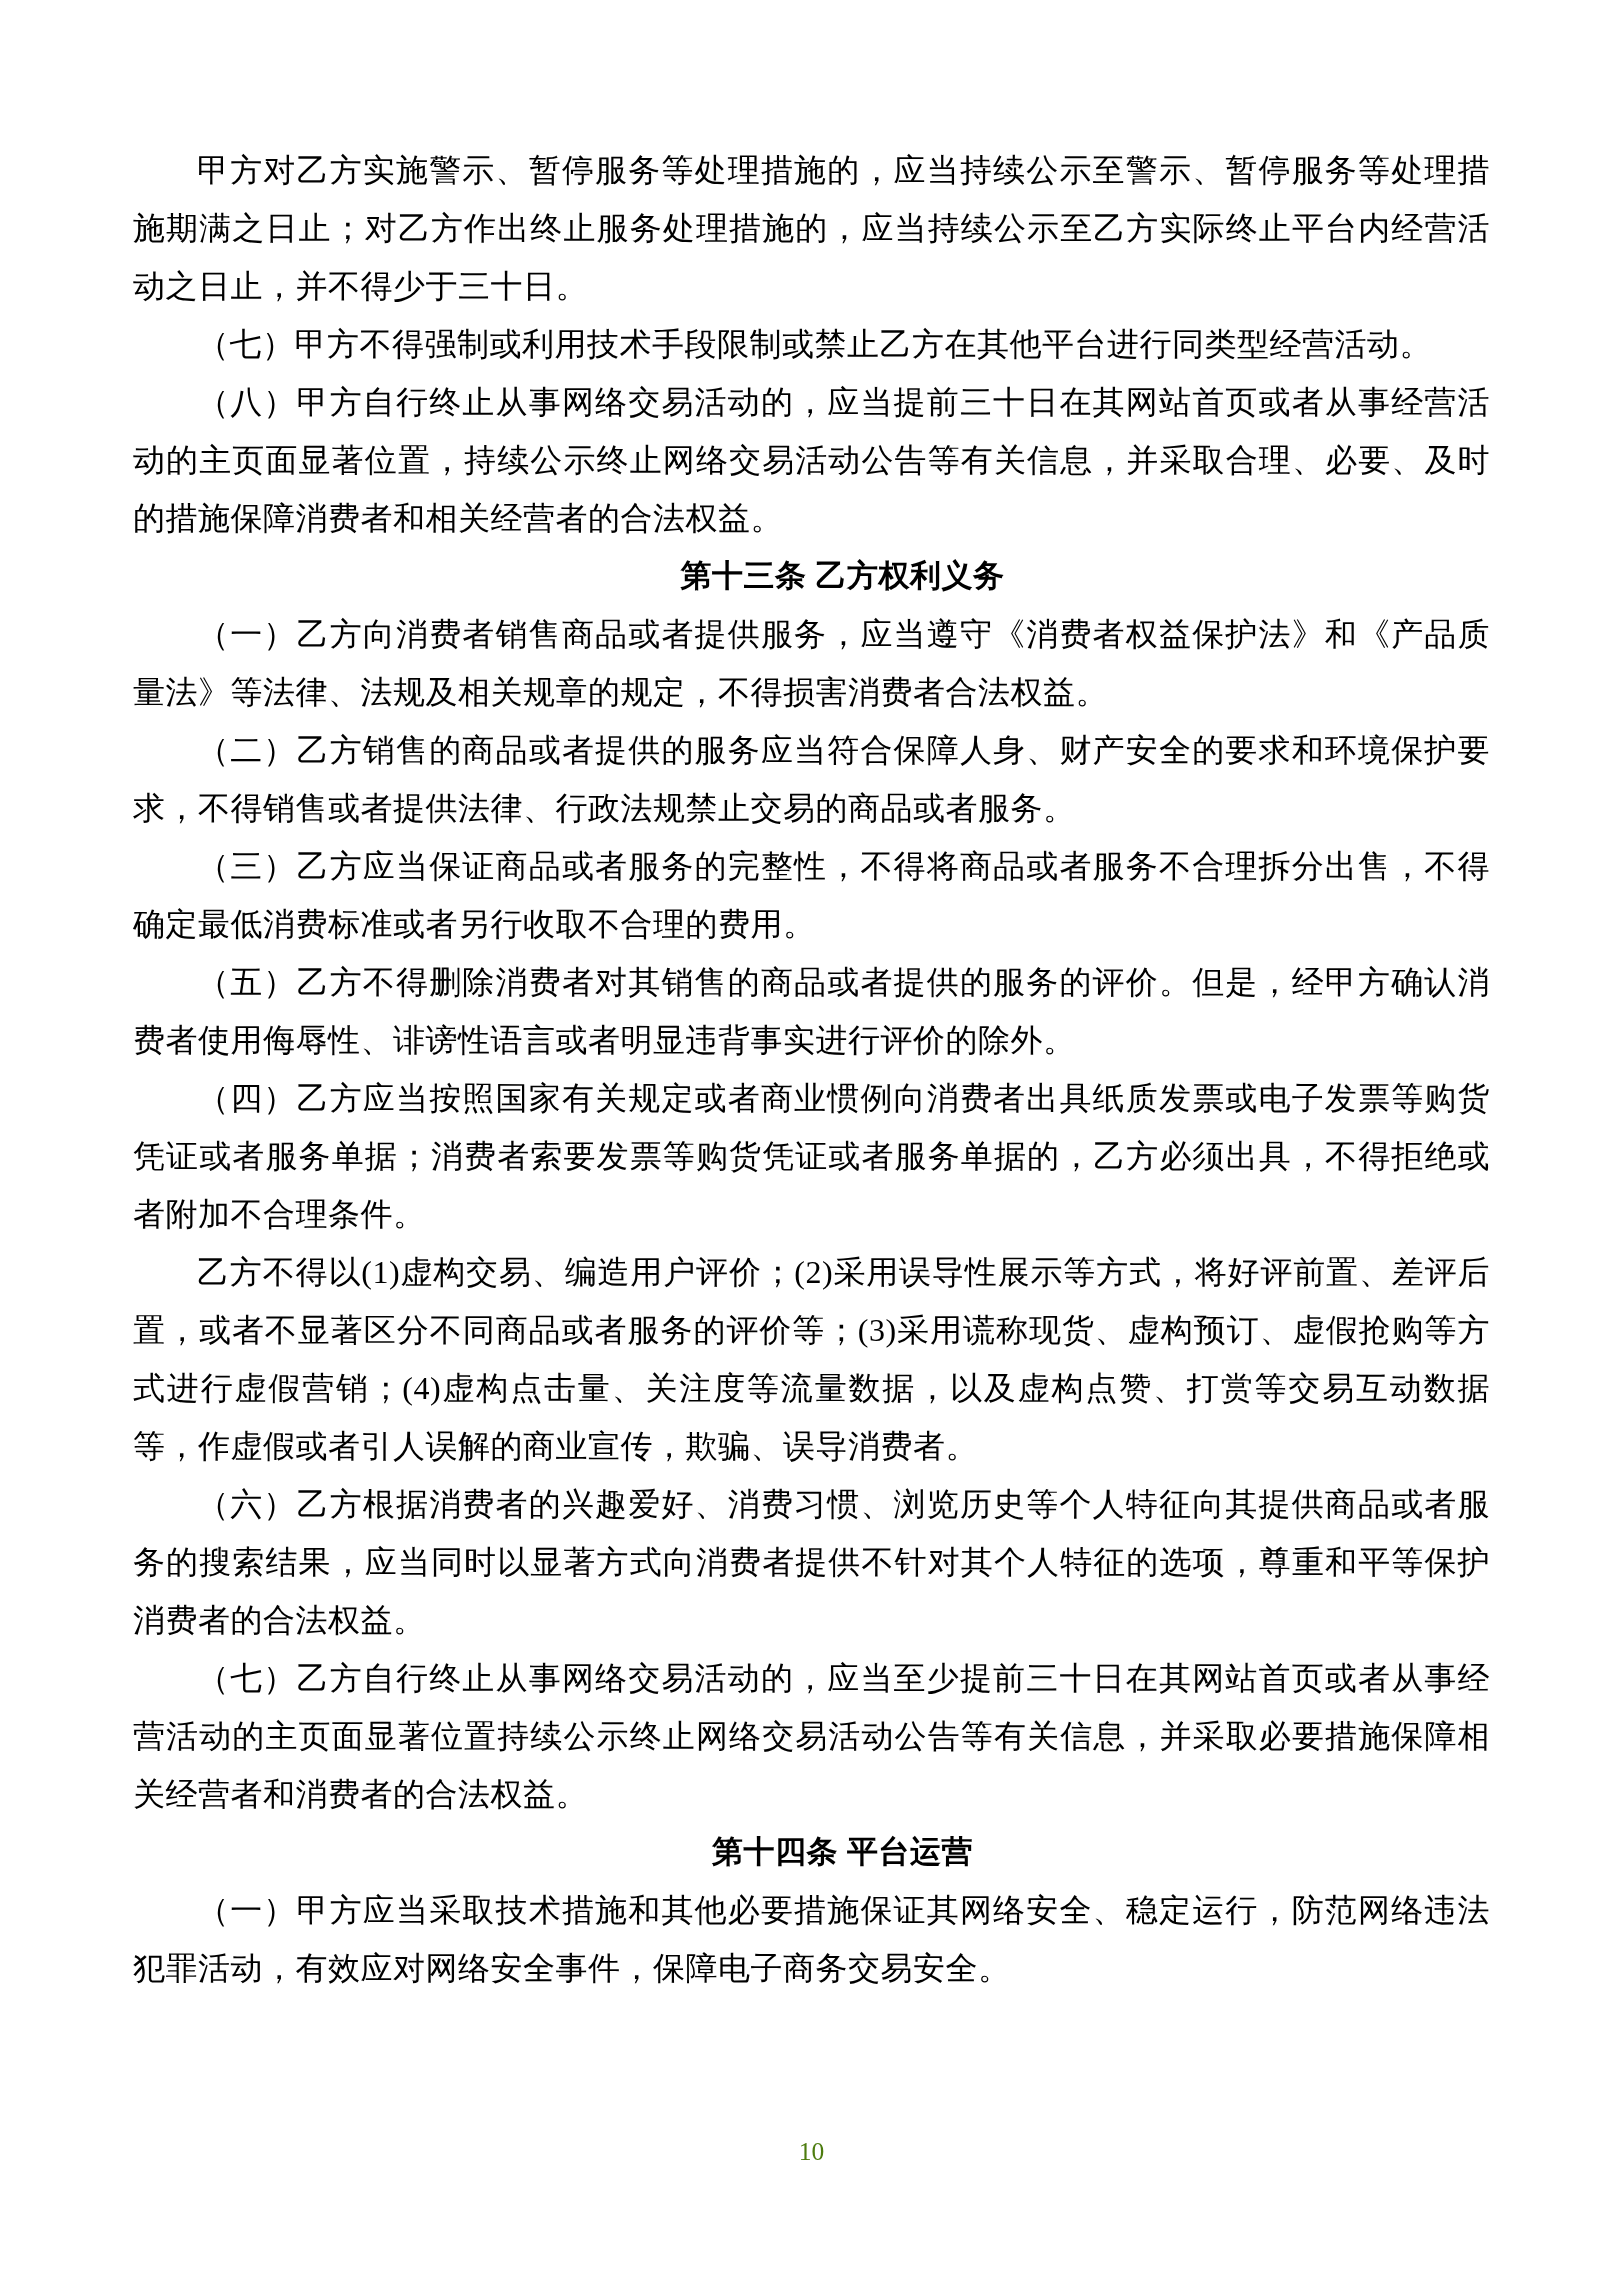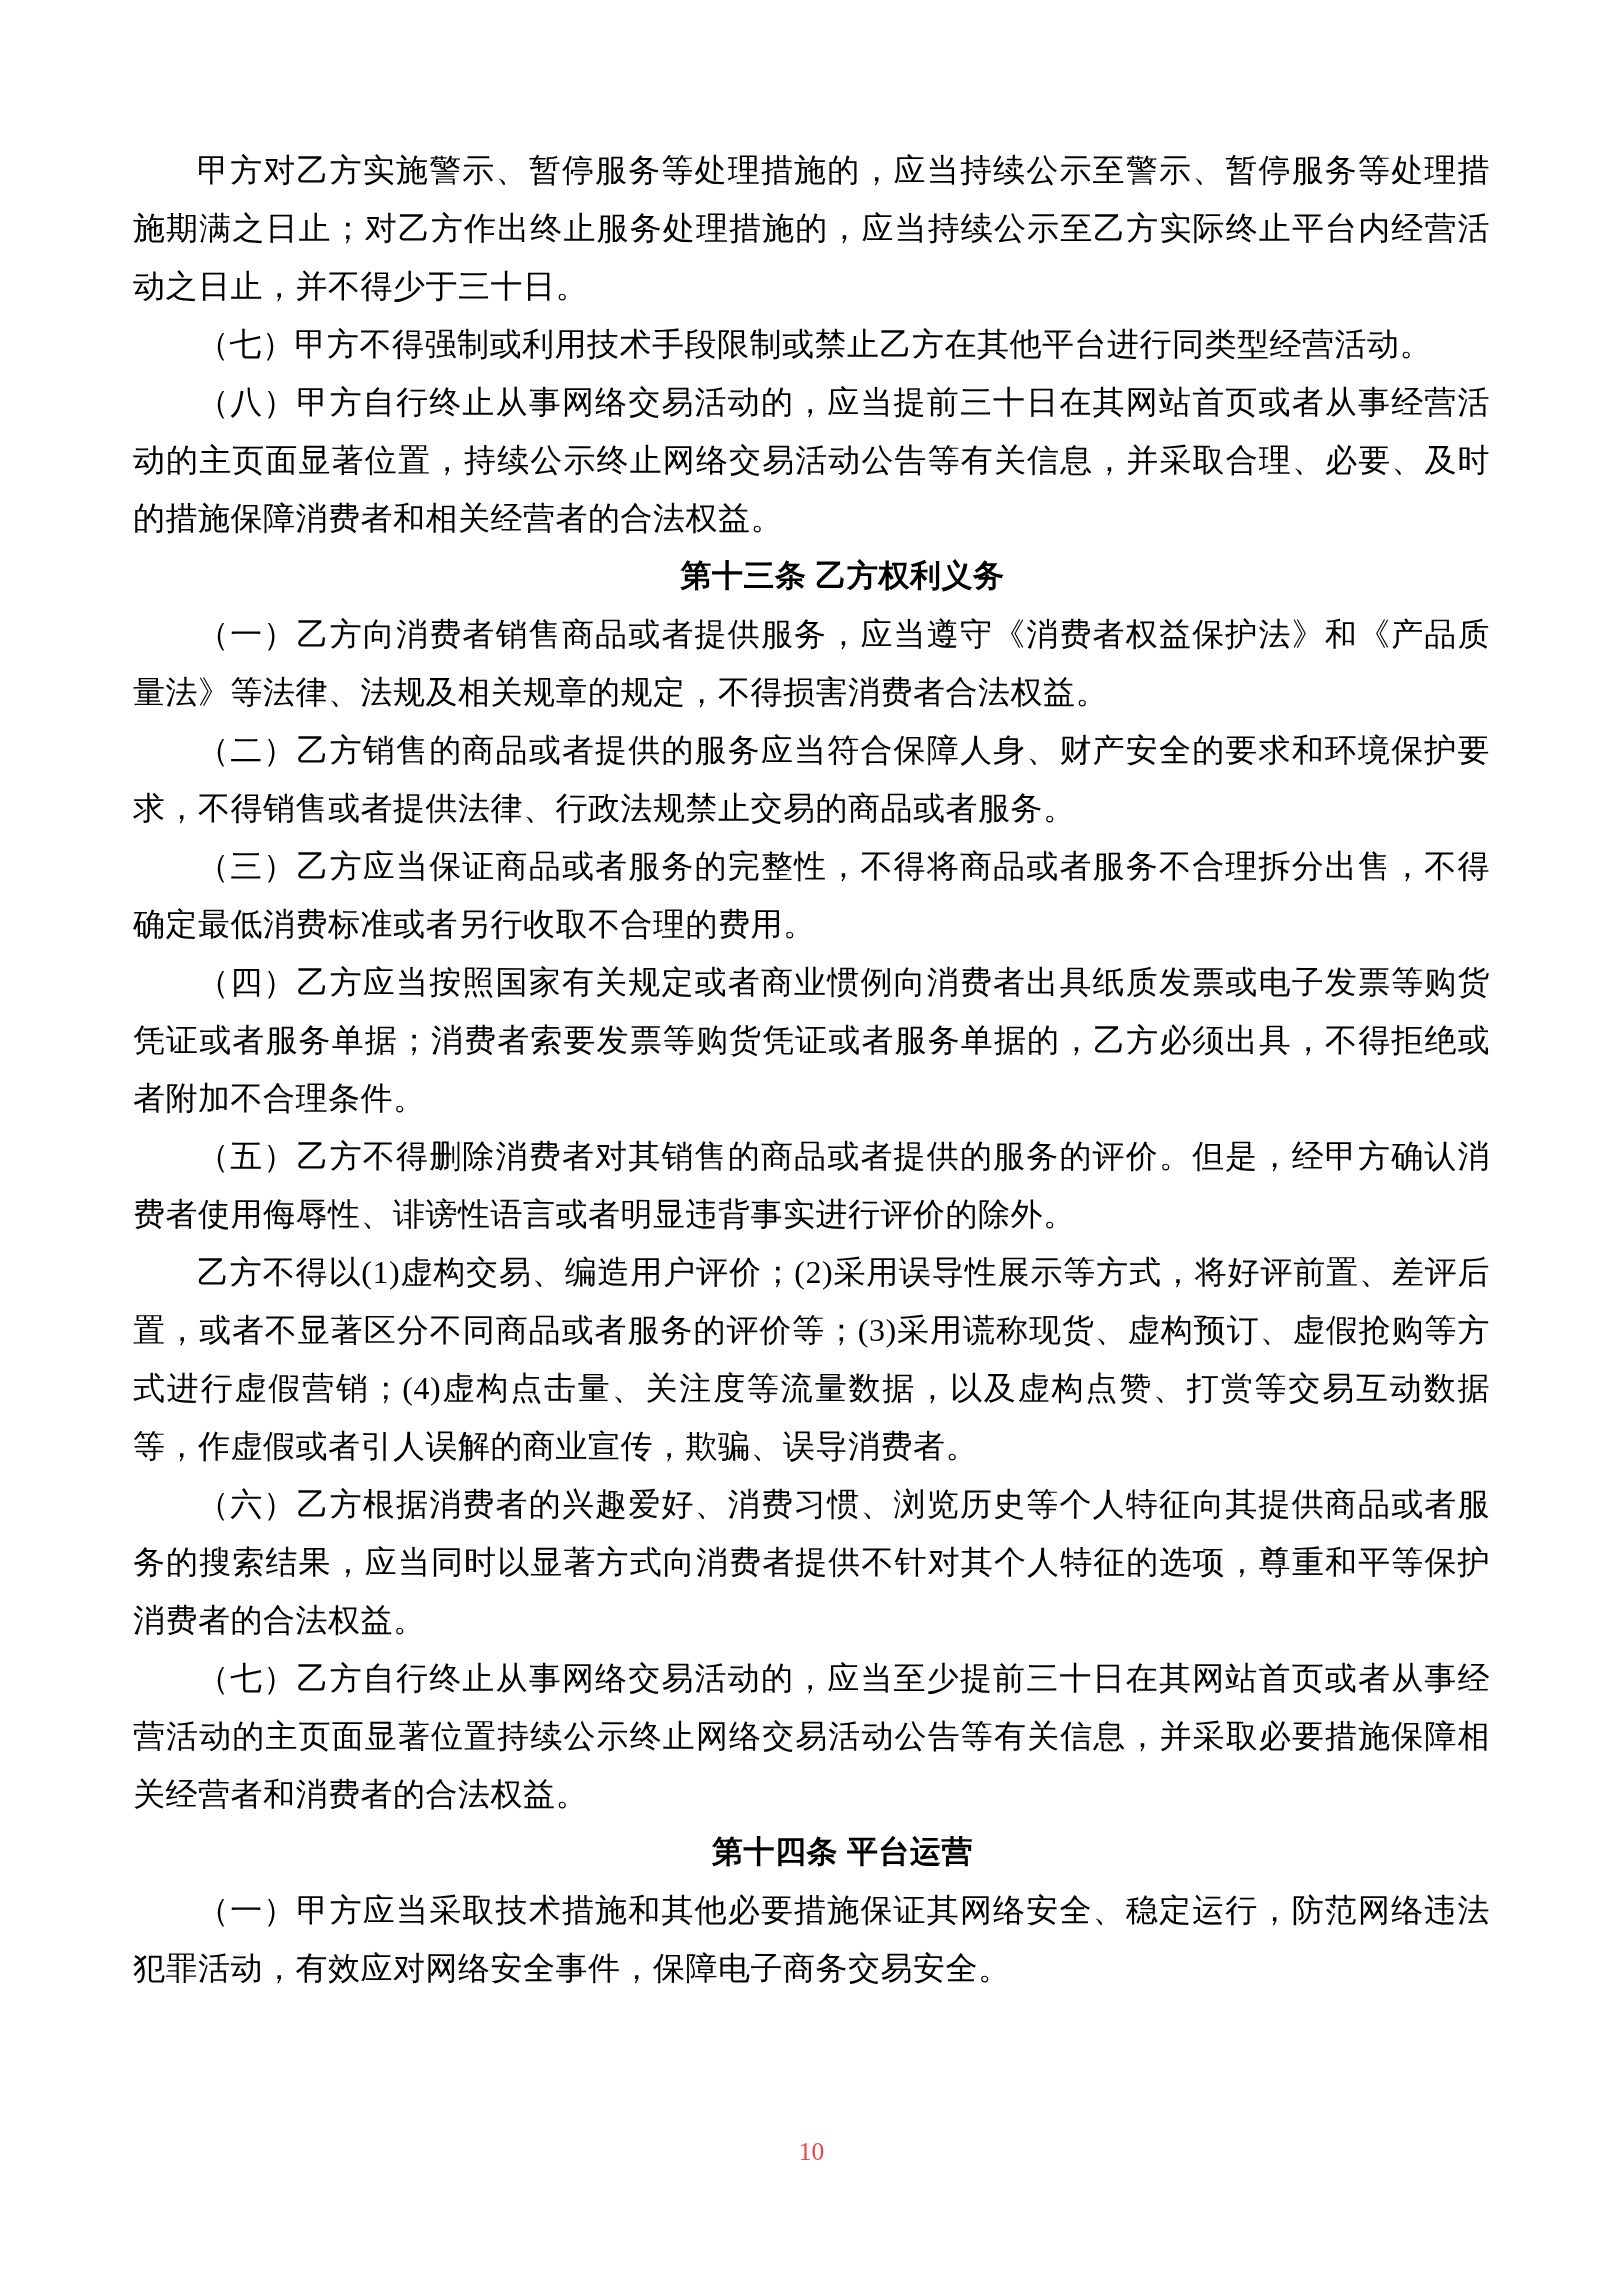--- a/index.html
+++ b/index.html
@@ -44,37 +44,37 @@
   }
   .page-number {
     position: absolute;
     top: 2135px;
     left: 0;
     width: 100%;
     text-align: center;
     font-size: 25.5px;
     line-height: 33px;
     font-family: "Liberation Serif", "DejaVu Serif", serif;
-    color: #ef4444;
+    color: #4d7c0f;
   }
 </style>
 </head>
 <body>
 
 <div class="page">
   <div class="content" id="document-body">
       <p class="para">甲方对乙方实施警示、暂停服务等处理措施的，应当持续公示至警示、暂停服务等处理措施期满之日止；对乙方作出终止服务处理措施的，应当持续公示至乙方实际终止平台内经营活动之日止，并不得少于三十日。</p>
       <p class="para">（七）甲方不得强制或利用技术手段限制或禁止乙方在其他平台进行同类型经营活动。</p>
       <p class="para">（八）甲方自行终止从事网络交易活动的，应当提前三十日在其网站首页或者从事经营活动的主页面显著位置，持续公示终止网络交易活动公告等有关信息，并采取合理、必要、及时的措施保障消费者和相关经营者的合法权益。</p>
       <h3 class="heading">第十三条 乙方权利义务</h3>
       <p class="para">（一）乙方向消费者销售商品或者提供服务，应当遵守《消费者权益保护法》和《产品质量法》等法律、法规及相关规章的规定，不得损害消费者合法权益。</p>
       <p class="para">（二）乙方销售的商品或者提供的服务应当符合保障人身、财产安全的要求和环境保护要求，不得销售或者提供法律、行政法规禁止交易的商品或者服务。</p>
       <p class="para">（三）乙方应当保证商品或者服务的完整性，不得将商品或者服务不合理拆分出售，不得确定最低消费标准或者另行收取不合理的费用。</p>
+      <p class="para">（五）乙方不得删除消费者对其销售的商品或者提供的服务的评价。但是，经甲方确认消费者使用侮辱性、诽谤性语言或者明显违背事实进行评价的除外。</p>
       <p class="para">（四）乙方应当按照国家有关规定或者商业惯例向消费者出具纸质发票或电子发票等购货凭证或者服务单据；消费者索要发票等购货凭证或者服务单据的，乙方必须出具，不得拒绝或者附加不合理条件。</p>
-      <p class="para">（五）乙方不得删除消费者对其销售的商品或者提供的服务的评价。但是，经甲方确认消费者使用侮辱性、诽谤性语言或者明显违背事实进行评价的除外。</p>
       <p class="para">乙方不得以(1)虚构交易、编造用户评价；(2)采用误导性展示等方式，将好评前置、差评后置，或者不显著区分不同商品或者服务的评价等；(3)采用谎称现货、虚构预订、虚假抢购等方式进行虚假营销；(4)虚构点击量、关注度等流量数据，以及虚构点赞、打赏等交易互动数据等，作虚假或者引人误解的商业宣传，欺骗、误导消费者。</p>
       <p class="para">（六）乙方根据消费者的兴趣爱好、消费习惯、浏览历史等个人特征向其提供商品或者服务的搜索结果，应当同时以显著方式向消费者提供不针对其个人特征的选项，尊重和平等保护消费者的合法权益。</p>
       <p class="para">（七）乙方自行终止从事网络交易活动的，应当至少提前三十日在其网站首页或者从事经营活动的主页面显著位置持续公示终止网络交易活动公告等有关信息，并采取必要措施保障相关经营者和消费者的合法权益。</p>
       <h3 class="heading">第十四条 平台运营</h3>
       <p class="para">（一）甲方应当采取技术措施和其他必要措施保证其网络安全、稳定运行，防范网络违法犯罪活动，有效应对网络安全事件，保障电子商务交易安全。</p>
     </div>
   <div class="page-number">10</div>
 </div>
 
 

